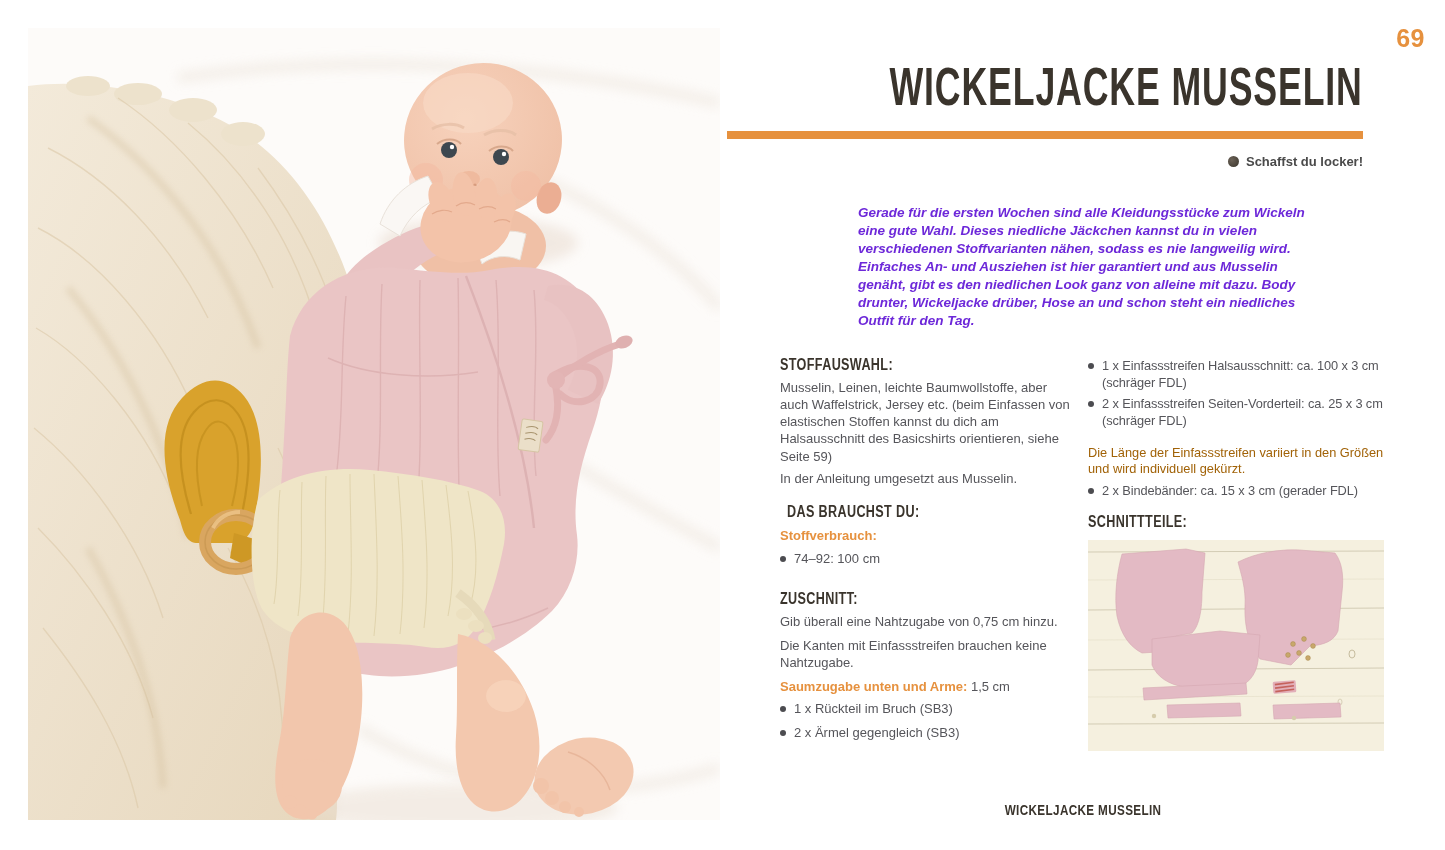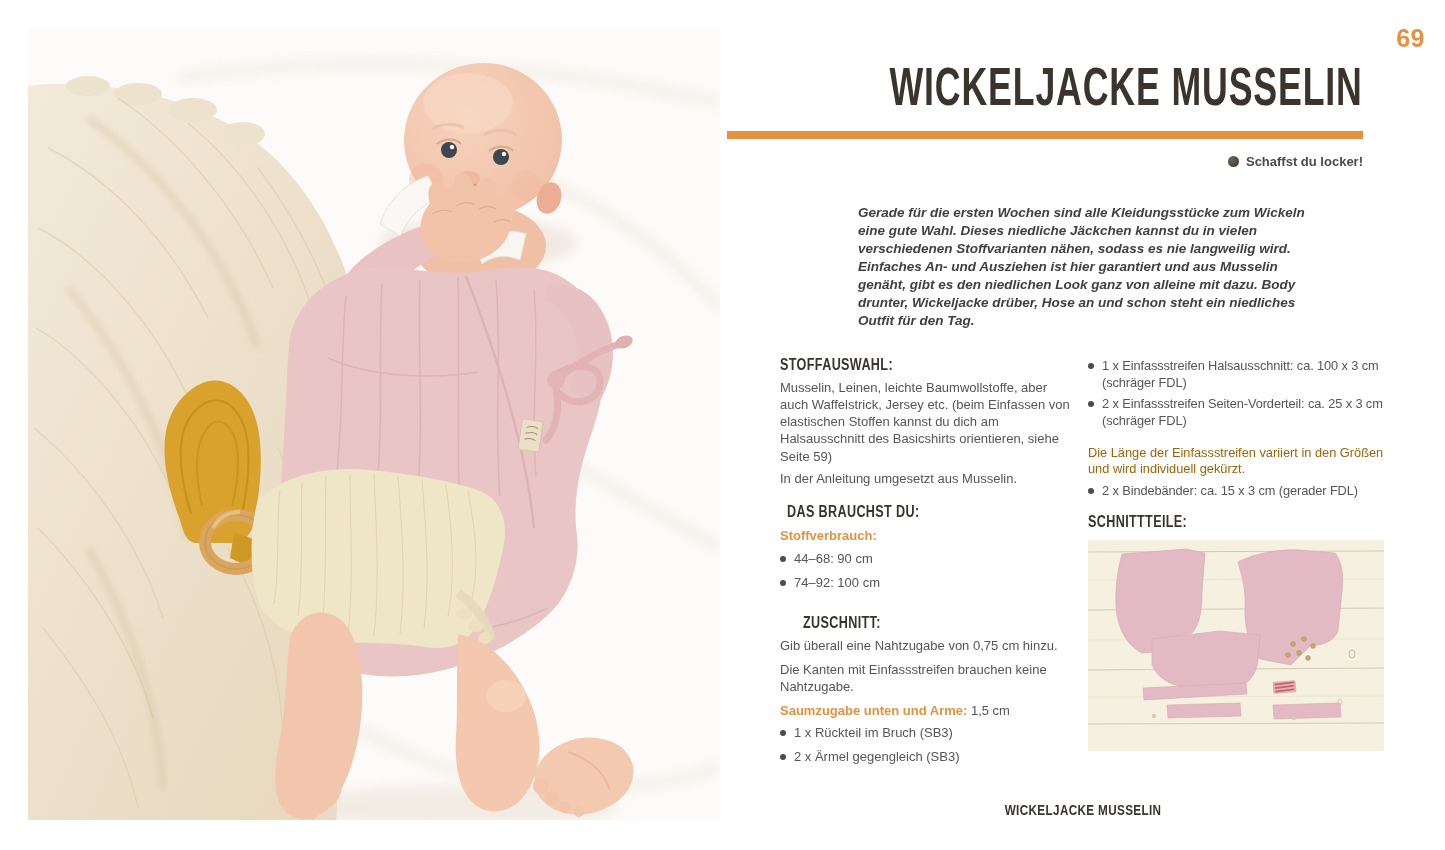--- a/index.html
+++ b/index.html
@@ -28,35 +28,35 @@
     display:flex; align-items:center; gap:7px;
     font-size:13px; font-weight:700; color:#4A4A4A;
   }
   .diff-dot {
     width:11px; height:11px; border-radius:50%;
     background:radial-gradient(circle at 35% 35%, #6B6257, #3B352C);
     display:inline-block;
   }
   .intro {
     position:absolute; left:858px; top:204px; width:452px;
-    font-size:13.5px; line-height:1.34; font-style:italic; font-weight:700; color:#404040;
+    font-size:13.5px; line-height:1.34; font-style:italic; font-weight:700; color:#6d28d9;
   }
   .col { position:absolute; top:358px; }
   .col-left  { left:780px;  width:292px; }
   .col-right { left:1088px; width:300px; }
   .h { margin:0; font-size:14px; color:#3A342C; }
   .hs {
     display:inline-block; white-space:nowrap;
     font-weight:800; letter-spacing:.4px;
     transform:scale(0.9,1.18); transform-origin:left bottom;
   }
   .body { margin:5px 0 0; font-size:13px; line-height:1.32; color:#55555A; }
   .note { }
   .mt16 { margin-top:18px;padding-left:7px; }
-  .mt22 { margin-top:24px;margin-left:23px; }
+  .mt22 { margin-top:24px; }
   .orange { color:#E6913E; font-weight:700; }
   .saum { margin:8px 0 0; font-size:13px; color:#55555A; }
   .li { display:flex; gap:8px; margin-top:7px; font-size:13px; line-height:1.3; color:#55555A; }
   .li-tight { font-size:12.8px; letter-spacing:-0.1px; margin-top:5px; }
   .dot { flex:0 0 auto; width:6px; height:6px; border-radius:50%; background:#4C4C50; margin-top:5px; }
   .subline { display:block; }
   .rnote { margin:15px 0 0; font-size:12.8px; line-height:1.3; color:#a16207; }
   .schnitt-h { margin-top:16px; }
   .pattern-photo { margin-top:9px; width:296px; height:211px; }
   .footer {
@@ -278,24 +278,20 @@
 
   <div class="col col-left">
     <h3 class="h"><span class="hs">STOFFAUSWAHL:</span></h3>
     <p class="body">Musselin, Leinen, leichte Baumwollstoffe, aber auch Waffelstrick, Jersey etc. (beim Einfassen von elastischen Stoffen kannst du dich am Halsausschnitt des Basicshirts orientieren, siehe Seite 59)</p>
     <p class="body note">In der Anleitung umgesetzt aus Musselin.</p>
 
     <h3 class="h mt16"><span class="hs">DAS BRAUCHST DU:</span></h3>
     <p class="body orange" style="margin-top:6px">Stoffverbrauch:</p>
     <div class="li">
       <span class="dot"></span>
-      <span class="li-text">44–68: 90 cm</span>
-    </div>
-    <div class="li">
-      <span class="dot"></span>
       <span class="li-text">74–92: 100 cm</span>
     </div>
 
     <h3 class="h mt22"><span class="hs">ZUSCHNITT:</span></h3>
     <p class="body">Gib überall eine Nahtzugabe von 0,75 cm hinzu.</p>
     <p class="body" style="margin-top:7px">Die Kanten mit Einfassstreifen brauchen keine Nahtzugabe.</p>
     <p class="saum">
       <span class="orange">Saumzugabe unten und Arme:</span>
       <span>1,5 cm</span>
     </p>

